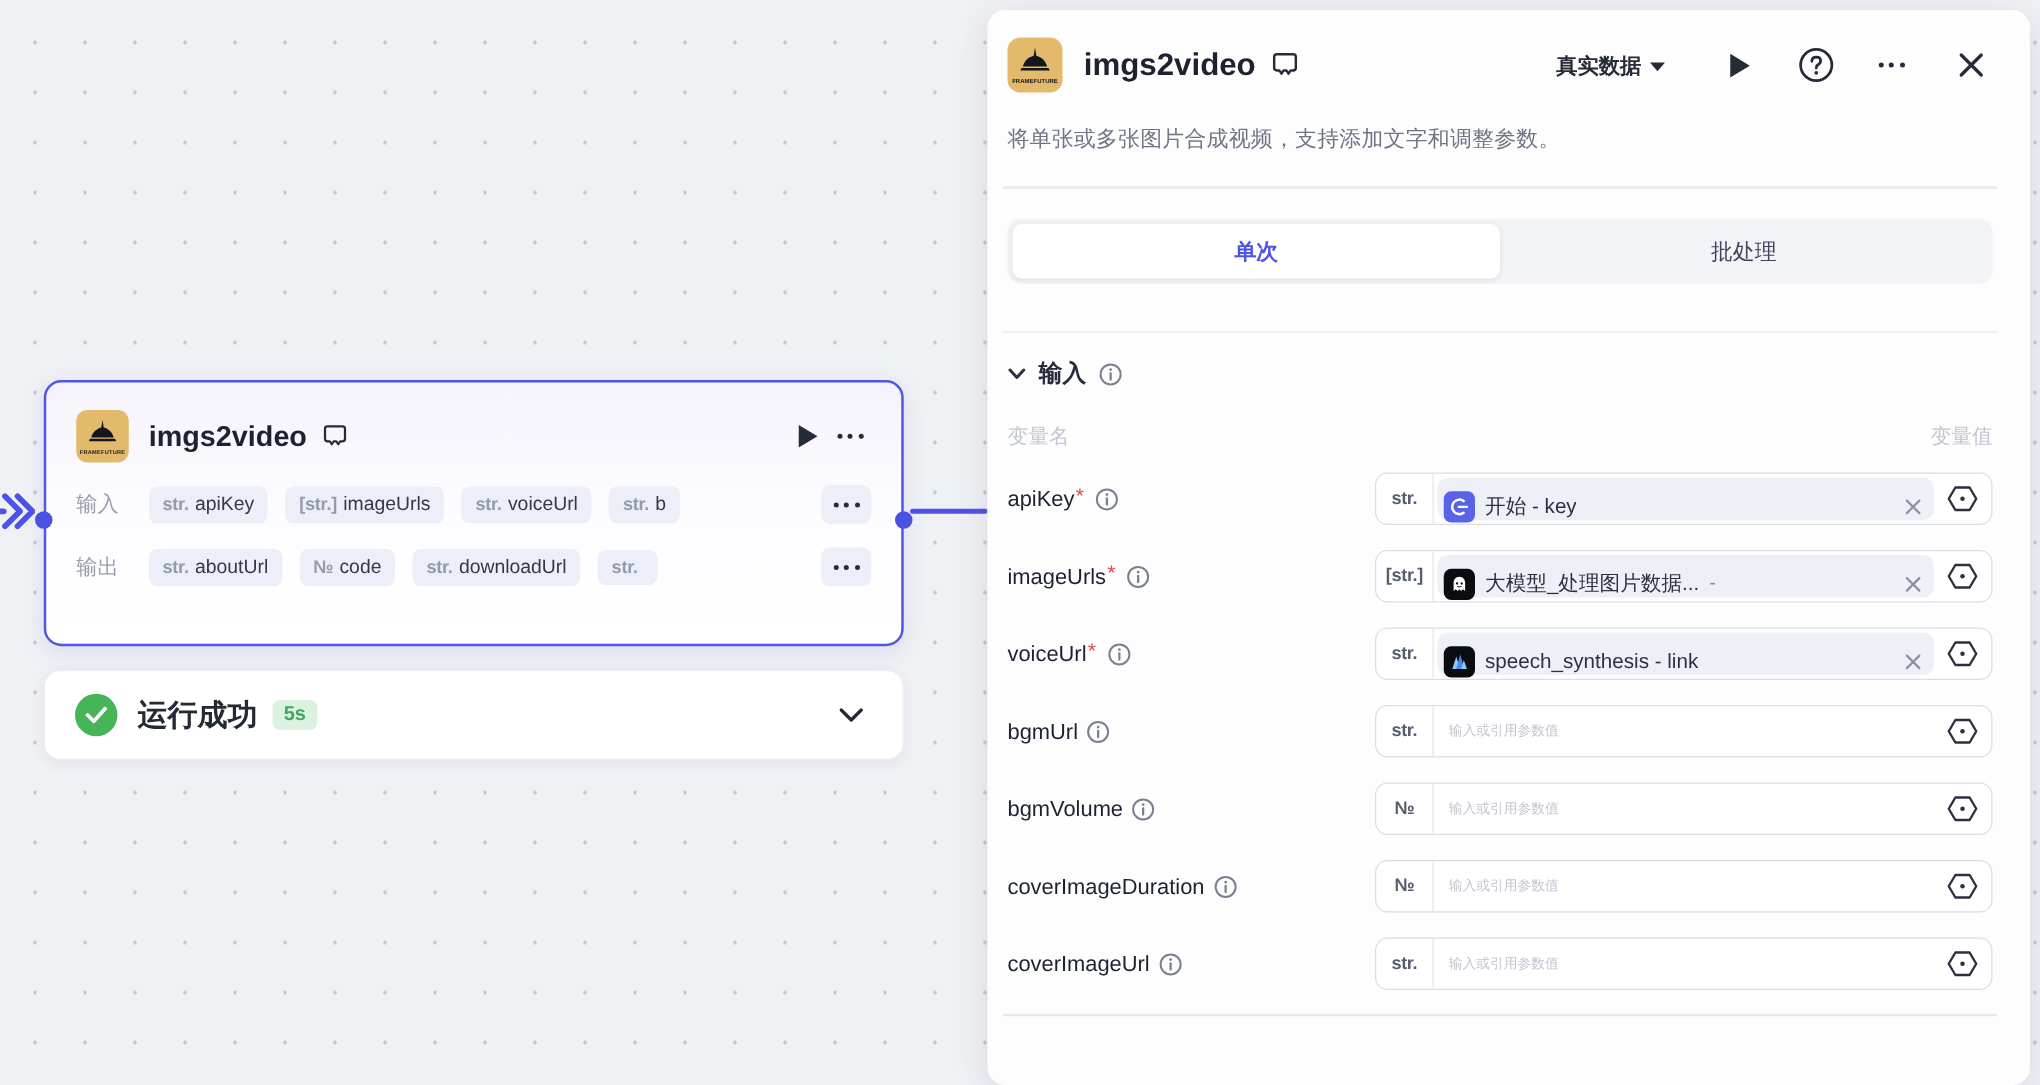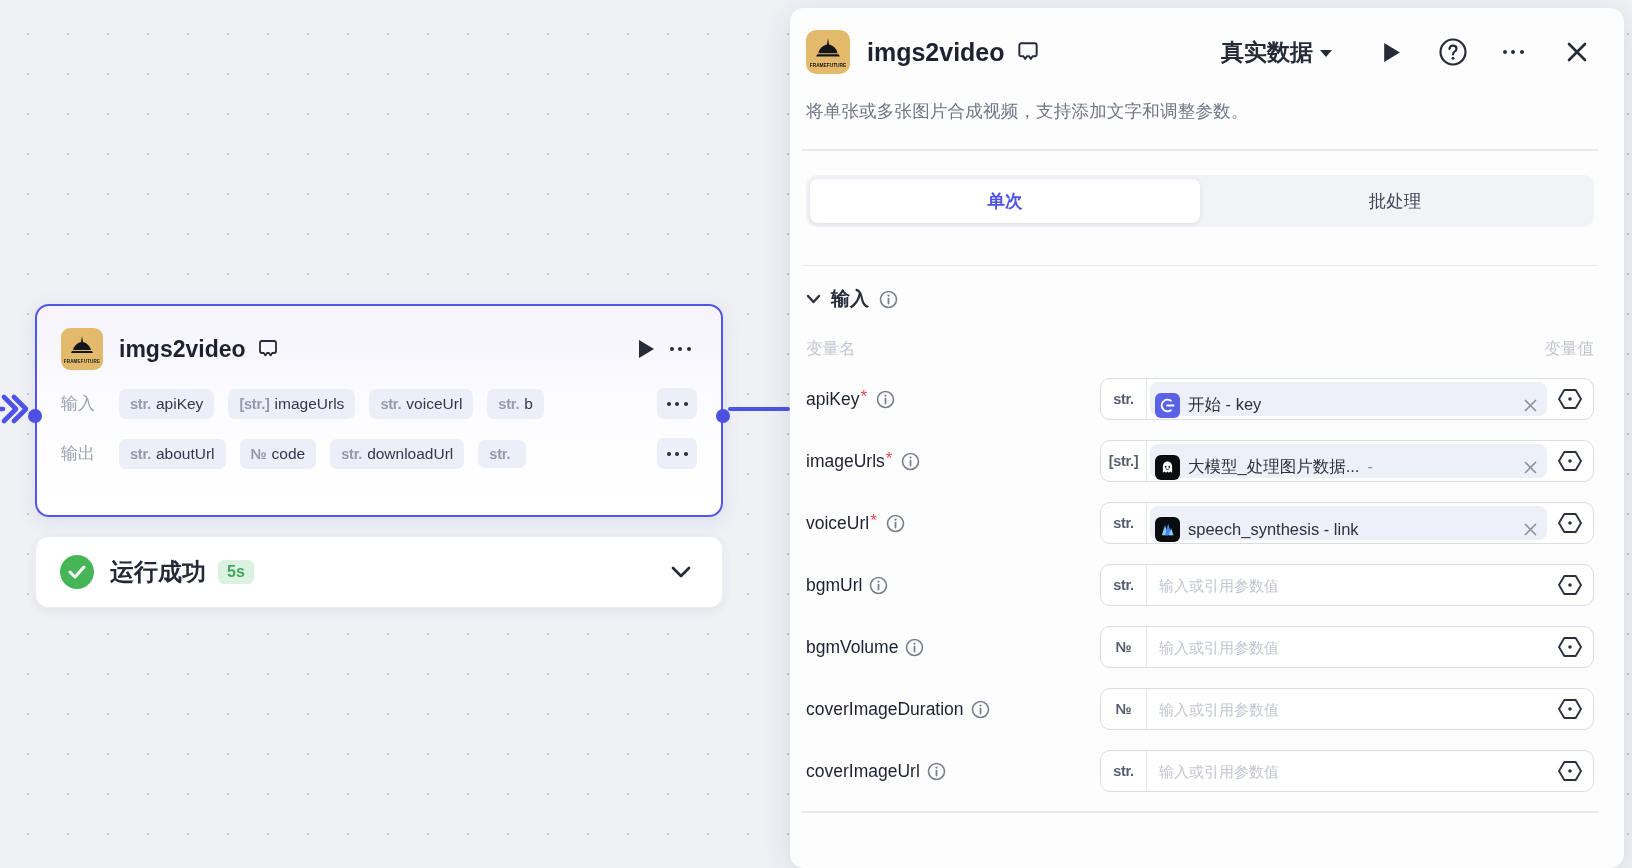--- a/index.html
+++ b/index.html
@@ -49,21 +49,21 @@
   .dur-badge { background:#dcf2e0; color:#41a65e; font-size:16px; font-weight:600; border-radius:6px; padding:3px 9px; margin-left:12px;text-align:center; }
 
   
   .panel { position:absolute; left:790px; top:8px; width:834px; height:860px; background:#fdfdfe;
     border-radius:14px; box-shadow:0 6px 28px rgba(40,50,90,.12); padding:0 30px 0 16px; overflow:hidden; }
   .p-header { display:flex; align-items:center; margin-top:20px; height:48px; }
   .p-icon { width:44px; height:44px; border-radius:10px; background:#e3ba6b; display:flex; flex-direction:column; align-items:center; justify-content:center; overflow:hidden; flex:0 0 auto; }
   .p-icon .brand { font-size:4.8px; font-weight:700; color:#14161c; margin-top:-1px; }
   .p-title { font-size:25px; font-weight:700; color:#1d2230; margin-left:17px; }
   .mode { margin-left:auto; display:flex; align-items:center; gap:7px; cursor:pointer; }
-  .mode-label { font-size:23px; font-weight:700; color:#262b38; }
+  .mode-label { font-size:17px; font-weight:700; color:#262b38; }
   .caret { width:0; height:0; border-left:6px solid transparent; border-right:6px solid transparent; border-top:7px solid #262b38; margin-top:2px; }
   .hdr-gap { width:42px; }
   .p-desc { margin-top:23px; font-size:17.5px; color:#6e7585; letter-spacing:.2px; }
   .divider { height:1.5px; background:#e7e9ef; margin:0 -4px; }
   .d1 { margin-top:26px; } .d2 { margin-top:38px; } .d3 { margin-top:9px; }
 
   .tabs { margin-top:24px; height:52px; background:#f2f3f6; border-radius:11px; padding:4px; display:flex; }
   .tab { flex:1; display:flex; align-items:center; justify-content:center; font-size:17.5px; color:#40465a; font-weight:500; cursor:pointer; border-radius:8px; }
   .tab.active { background:#fff; color:#4d53e8; font-weight:700; box-shadow:0 1px 4px rgba(30,40,80,.10); }
 
@@ -81,21 +81,21 @@
   .plabel .info-i { margin-left:7px; }
   .pfield { flex:1; height:42px; border:1.5px solid #dadde6; border-radius:10px; display:flex; align-items:stretch; background:#fff; overflow:hidden; }
   .ptype { width:46px; display:flex; align-items:center; justify-content:center; font-size:14.5px; font-weight:700; color:#565e6e; border-right:1.5px solid #e3e6ed; letter-spacing:-.3px; flex:0 0 auto; }
   .pchip { flex:1; background:#eef0f7; border-radius:8px; margin:3px 0 3px 3px; display:flex; align-items:center; padding:12px 10px 0 5px; min-width:0; }
   .ref-icon { width:25px; height:25px; border-radius:6px; display:flex; align-items:center; justify-content:center; margin-right:8px; flex:0 0 auto; }
   .ref-icon.start { background:#5a62e8; }
   .ref-icon.dark { background:#0b0c10; }
   .ref-text { font-size:16.5px; color:#2c3140; white-space:nowrap; overflow:hidden; flex:0 1 auto; }
   .suffix { font-size:16px; color:#8a90a0; margin-left:8px; }
   .xbtn { margin-left:auto; padding-left:10px; display:flex; cursor:pointer; flex:0 0 auto; }
-  .pinput { flex:1; border:none; outline:none; font-size:15px; color:#2c3140; padding:0 12px; background:transparent; min-width:0; font-family:inherit; }
+  .pinput { flex:1; border:none; outline:none; font-size:11px; color:#2c3140; padding:0 12px; background:transparent; min-width:0; font-family:inherit; }
   .pinput::placeholder { color:#c2c6d1; }
   .hexbtn { width:46px; display:flex; align-items:center; justify-content:center; cursor:pointer; flex:0 0 auto; }
 </style>
 </head>
 <body>
 
 <div class="canvas">
 
   <svg class="edge-in" width="34" height="34" viewBox="0 0 34 34">
     <g stroke="#4d53e8" stroke-width="4.6" fill="none" stroke-linecap="round" stroke-linejoin="round">

